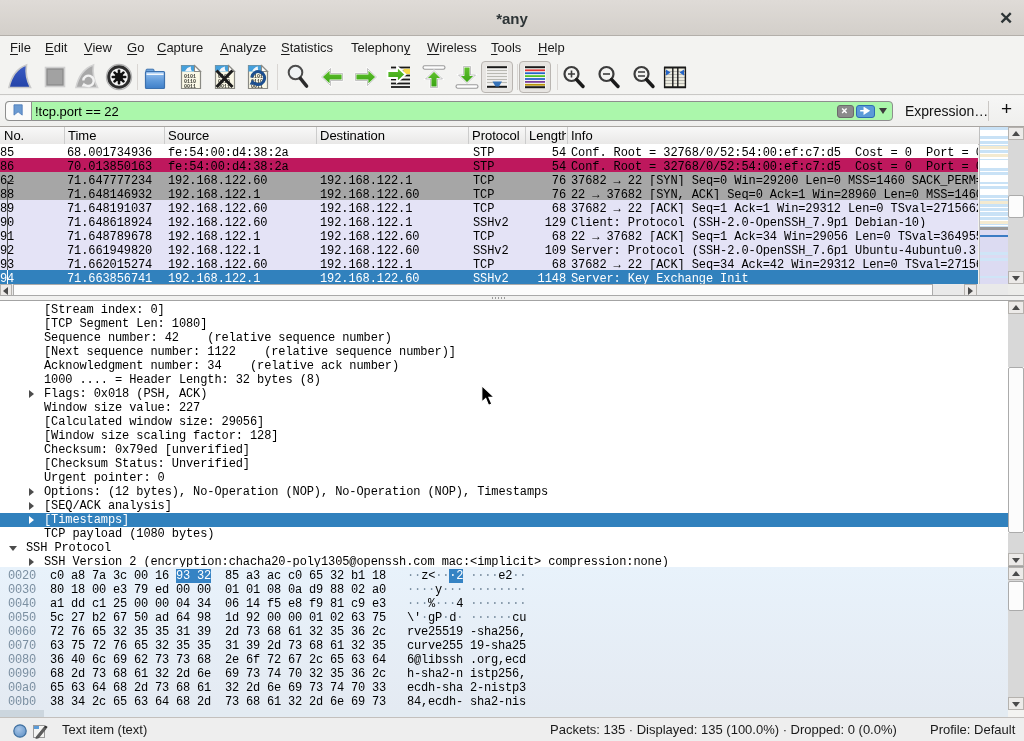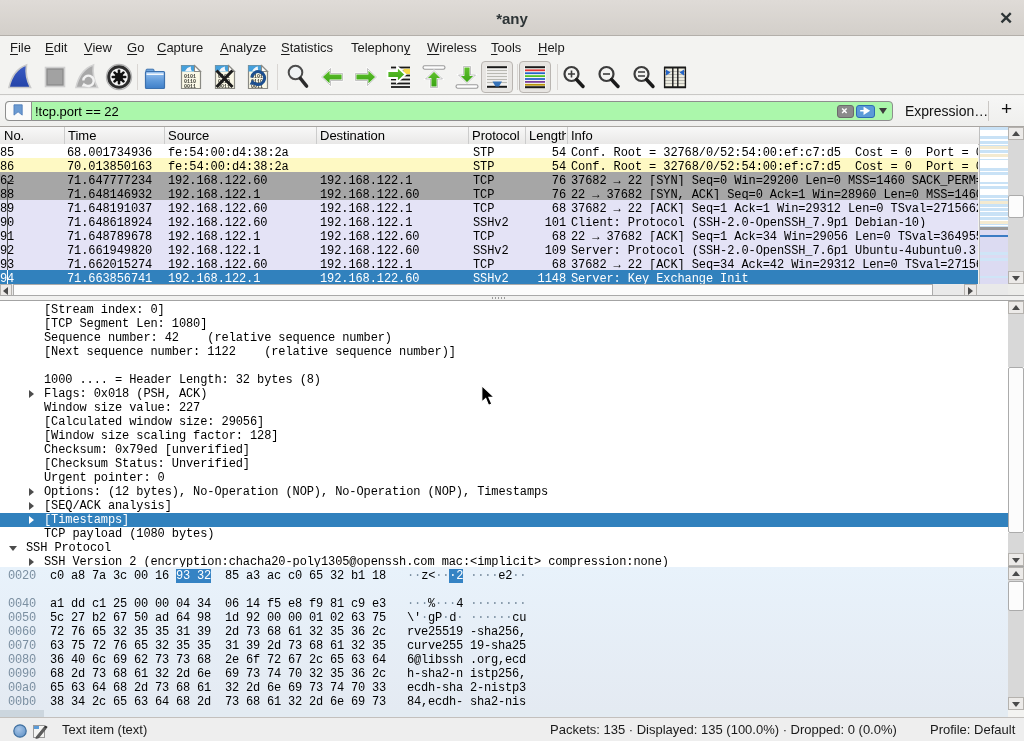--- a/index.html
+++ b/index.html
@@ -328,34 +328,34 @@
     <div class="hsep" style="left:164px"></div>
     <div class="hsep" style="left:316px"></div>
     <div class="hsep" style="left:468px"></div>
     <div class="hsep" style="left:525px"></div>
     <div class="hsep" style="left:567px"></div>
   </div>
 
   <div class="prow mono" style="top:144px;background:#ffffff;color:#000">
     <span class="c-no">85</span><span class="c-time">68.001734936</span><span class="c-src">fe:54:00:d4:38:2a</span><span class="c-proto">STP</span><span class="c-len">54</span><span class="c-info">Conf. Root = 32768/0/52:54:00:ef:c7:d5  Cost = 0  Port = 0x8005</span>
   </div>
-  <div class="prow mono" style="top:158px;background:#fef9c3;color:#000">
+  <div class="prow mono" style="top:158px;background:#be185d;color:#000">
     <span class="c-no">86</span><span class="c-time">70.013850163</span><span class="c-src">fe:54:00:d4:38:2a</span><span class="c-proto">STP</span><span class="c-len">54</span><span class="c-info">Conf. Root = 32768/0/52:54:00:ef:c7:d5  Cost = 0  Port = 0x8005</span>
   </div>
   <div class="prow mono" style="top:172px;background:#a6a6a6;color:#000">
     <span class="c-no">62</span><span class="c-time">71.647777234</span><span class="c-src">192.168.122.60</span><span class="c-dst">192.168.122.1</span><span class="c-proto">TCP</span><span class="c-len">76</span><span class="c-info">37682 → 22 [SYN] Seq=0 Win=29200 Len=0 MSS=1460 SACK_PERM=1 TSval=2715662496 TSecr=0 WS=128</span>
   </div>
   <div class="prow mono" style="top:186px;background:#a6a6a6;color:#000">
     <span class="c-no">88</span><span class="c-time">71.648146932</span><span class="c-src">192.168.122.1</span><span class="c-dst">192.168.122.60</span><span class="c-proto">TCP</span><span class="c-len">76</span><span class="c-info">22 → 37682 [SYN, ACK] Seq=0 Ack=1 Win=28960 Len=0 MSS=1460 SACK_PERM=1</span>
   </div>
   <div class="prow mono" style="top:200px;background:#e4e3f6;color:#000">
     <span class="c-no">89</span><span class="c-time">71.648191037</span><span class="c-src">192.168.122.60</span><span class="c-dst">192.168.122.1</span><span class="c-proto">TCP</span><span class="c-len">68</span><span class="c-info">37682 → 22 [ACK] Seq=1 Ack=1 Win=29312 Len=0 TSval=2715662496 TSecr=36</span>
   </div>
   <div class="prow mono" style="top:214px;background:#e4e3f6;color:#000">
-    <span class="c-no">90</span><span class="c-time">71.648618924</span><span class="c-src">192.168.122.60</span><span class="c-dst">192.168.122.1</span><span class="c-proto">SSHv2</span><span class="c-len">101</span><span class="c-info">Client: Protocol (SSH-2.0-OpenSSH_7.9p1 Debian-10)</span>
+    <span class="c-no">90</span><span class="c-time">71.648618924</span><span class="c-src">192.168.122.60</span><span class="c-dst">192.168.122.1</span><span class="c-proto">SSHv2</span><span class="c-len">129</span><span class="c-info">Client: Protocol (SSH-2.0-OpenSSH_7.9p1 Debian-10)</span>
   </div>
   <div class="prow mono" style="top:228px;background:#e4e3f6;color:#000">
     <span class="c-no">91</span><span class="c-time">71.648789678</span><span class="c-src">192.168.122.1</span><span class="c-dst">192.168.122.60</span><span class="c-proto">TCP</span><span class="c-len">68</span><span class="c-info">22 → 37682 [ACK] Seq=1 Ack=34 Win=29056 Len=0 TSval=3649558337 TSecr=2</span>
   </div>
   <div class="prow mono" style="top:242px;background:#e4e3f6;color:#000">
     <span class="c-no">92</span><span class="c-time">71.661949820</span><span class="c-src">192.168.122.1</span><span class="c-dst">192.168.122.60</span><span class="c-proto">SSHv2</span><span class="c-len">109</span><span class="c-info">Server: Protocol (SSH-2.0-OpenSSH_7.6p1 Ubuntu-4ubuntu0.3)</span>
   </div>
   <div class="prow mono" style="top:256px;background:#e4e3f6;color:#000">
     <span class="c-no">93</span><span class="c-time">71.662015274</span><span class="c-src">192.168.122.60</span><span class="c-dst">192.168.122.1</span><span class="c-proto">TCP</span><span class="c-len">68</span><span class="c-info">37682 → 22 [ACK] Seq=34 Ack=42 Win=29312 Len=0 TSval=2715662520 TSecr=</span>
   </div>
@@ -404,20 +404,21 @@
 
   <div class="abs" style="left:0;top:295px;width:1024px;height:1px;background:#a9a9a9"></div>
   <div class="abs" style="left:0;top:300px;width:1024px;height:1px;background:#a3a3a3"></div>
   <div class="abs" style="left:0;top:566px;width:1024px;height:1px;background:#a3a3a3"></div>
 
   <div id="details" class="abs mono" style="color:#000">
     <div class="dline" style="top:2px"><span class="dtext">[Stream index: 0]</span></div>
     <div class="dline" style="top:16px"><span class="dtext">[TCP Segment Len: 1080]</span></div>
     <div class="dline" style="top:30px"><span class="dtext">Sequence number: 42    (relative sequence number)</span></div>
     <div class="dline" style="top:44px"><span class="dtext">[Next sequence number: 1122    (relative sequence number)]</span></div>
+    <div class="dline" style="top:58px"><span class="dtext">Acknowledgment number: 34    (relative ack number)</span></div>
     <div class="dline" style="top:72px"><span class="dtext">1000 .... = Header Length: 32 bytes (8)</span></div>
     <div class="dline" style="top:86px"><span class="tri-r"></span><span class="dtext">Flags: 0x018 (PSH, ACK)</span></div>
     <div class="dline" style="top:100px"><span class="dtext">Window size value: 227</span></div>
     <div class="dline" style="top:114px"><span class="dtext">[Calculated window size: 29056]</span></div>
     <div class="dline" style="top:128px"><span class="dtext">[Window size scaling factor: 128]</span></div>
     <div class="dline" style="top:142px"><span class="dtext">Checksum: 0x79ed [unverified]</span></div>
     <div class="dline" style="top:156px"><span class="dtext">[Checksum Status: Unverified]</span></div>
     <div class="dline" style="top:170px"><span class="dtext">Urgent pointer: 0</span></div>
     <div class="dline" style="top:184px"><span class="tri-r"></span><span class="dtext">Options: (12 bytes), No-Operation (NOP), No-Operation (NOP), Timestamps</span></div>
     <div class="dline" style="top:198px"><span class="tri-r"></span><span class="dtext">[SEQ/ACK analysis]</span></div>
@@ -435,20 +436,21 @@
   <div class="arr" style="left:1012px;top:558px;border-left:4px solid transparent;border-right:4px solid transparent;border-top:5px solid #4a4a4a"></div>
   <div class="thumb" style="left:1008px;top:367px;width:16px;height:166px"></div>
   <div class="groove" style="left:1008px;top:533px;width:16px;height:20px"></div>
 
   <svg class="abs" style="left:480px;top:384px" width="15" height="23" viewBox="0 0 14 22">
     <path d="M1.5 1.5 L1.5 17.5 L5.3 13.9 L8 20.5 L11.2 19.1 L8.4 12.7 L13.5 12.7 Z" fill="#000" stroke="#fff" stroke-width="1.2"></path>
   </svg>
 
   <div id="hexpane" class="abs mono" style="color:#000">
     <div class="hline" style="top:2px"><span class="off">0020</span>  c0 a8 7a 3c 00 16 <span class="hexsel">93 32</span>  85 a3 ac c0 65 32 b1 18   <span class="dot">··</span>z&lt;<span class="dot">··</span><span class="hexsel"><span style="color:#fff">·</span>2</span> <span class="dot">····</span>e2<span class="dot">··</span></div>
+    <div class="hline" style="top:16px"><span class="off">0030</span>  80 18 00 e3 79 ed 00 00  01 01 08 0a d9 88 02 a0   <span class="dot">····</span>y<span class="dot">···</span> <span class="dot">········</span></div>
     <div class="hline" style="top:30px"><span class="off">0040</span>  a1 dd c1 25 00 00 04 34  06 14 f5 e8 f9 81 c9 e3   <span class="dot">···</span>%<span class="dot">···</span>4 <span class="dot">········</span></div>
     <div class="hline" style="top:44px"><span class="off">0050</span>  5c 27 b2 67 50 ad 64 98  1d 92 00 00 01 02 63 75   \'<span class="dot">·</span>gP<span class="dot">·</span>d<span class="dot">·</span> <span class="dot">······</span>cu</div>
     <div class="hline" style="top:58px"><span class="off">0060</span>  72 76 65 32 35 35 31 39  2d 73 68 61 32 35 36 2c   rve25519 -sha256,</div>
     <div class="hline" style="top:72px"><span class="off">0070</span>  63 75 72 76 65 32 35 35  31 39 2d 73 68 61 32 35   curve255 19-sha25</div>
     <div class="hline" style="top:86px"><span class="off">0080</span>  36 40 6c 69 62 73 73 68  2e 6f 72 67 2c 65 63 64   6@libssh .org,ecd</div>
     <div class="hline" style="top:100px"><span class="off">0090</span>  68 2d 73 68 61 32 2d 6e  69 73 74 70 32 35 36 2c   h-sha2-n istp256,</div>
     <div class="hline" style="top:114px"><span class="off">00a0</span>  65 63 64 68 2d 73 68 61  32 2d 6e 69 73 74 70 33   ecdh-sha 2-nistp3</div>
     <div class="hline" style="top:128px"><span class="off">00b0</span>  38 34 2c 65 63 64 68 2d  73 68 61 32 2d 6e 69 73   84,ecdh- sha2-nis</div>
   </div>
 

